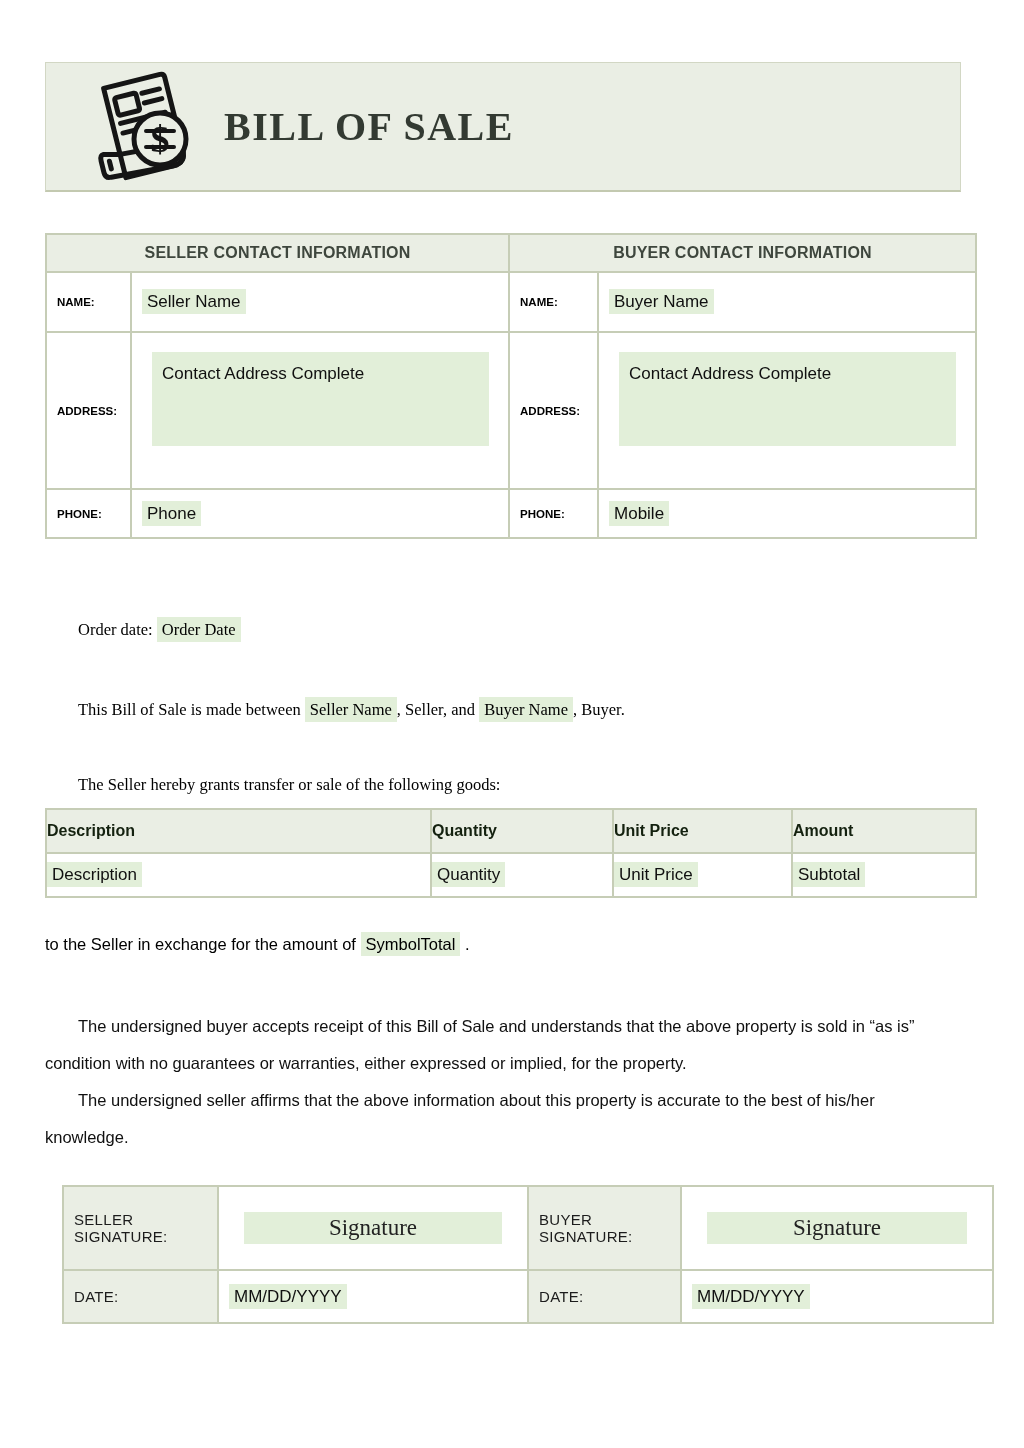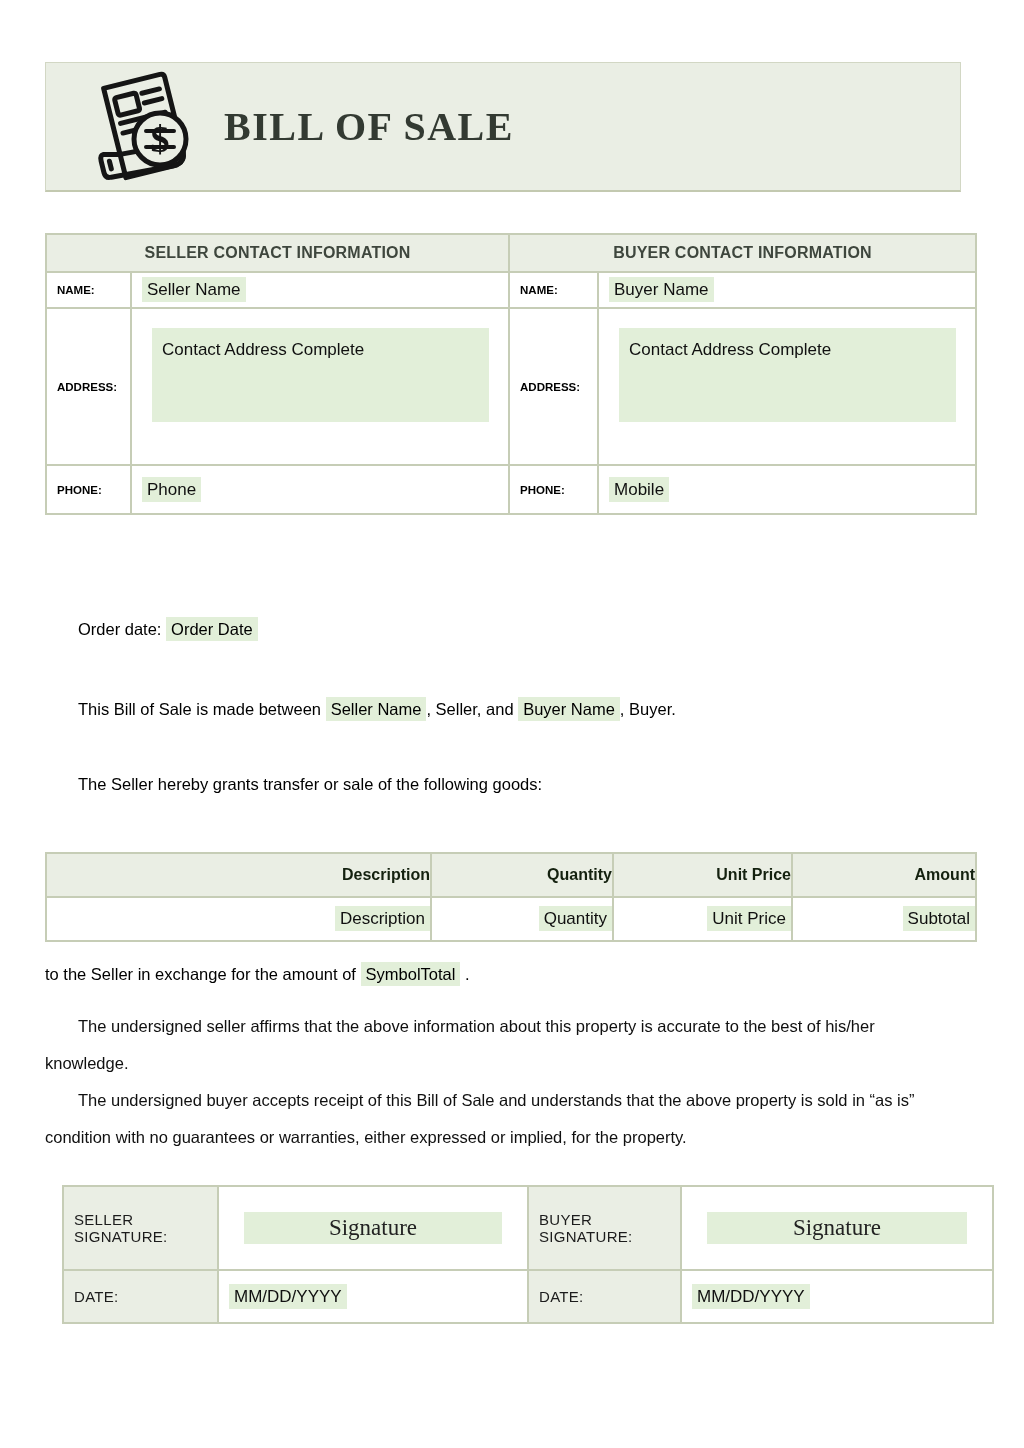--- a/index.html
+++ b/index.html
@@ -29,35 +29,35 @@
   
   table{border-collapse:collapse;table-layout:fixed;border-radius:18px;}
   td,th{border:2px solid var(--tborder);vertical-align:middle;}
 
   
   .contact{position:absolute;left:45px;top:233px;width:930px;}
   .contact th.section{background:var(--panel);height:38px;text-align:center;
     font-size:16px;font-weight:bold;color:var(--headtext);letter-spacing:.2px;}
   .contact td.lbl{font-size:11.5px;font-weight:bold;text-align:left;padding-left:10px;color:#000;}
   .contact td.val{padding-left:10px;font-size:17px;}
-  .row-name{height:36px;padding-left:28px;}
+  .row-name{height:60px;padding-left:28px;}
   .row-address{height:157px;}
   .row-phone{height:49px;}
   .row-email{height:49px;}
   .hl{background:var(--highlight);padding:3px 5px;}
   .addr-cell{vertical-align:top !important;}
   .addr-block{background:var(--highlight);margin:19px 0 0 10px;width:92%;height:94px;
     padding:12px 10px;font-size:17px;}
 
   
   .textline{position:absolute;left:45px;font-size:16.5px;color:#000;}
-  .indent1{padding-left:33px;}
-
-  
-  .goods{position:absolute;left:45px;top:852px;width:930px;text-align:right;}
+  .indent1{padding-left:33px;font-family:Liberation Serif, serif;}
+
+  
+  .goods{position:absolute;left:45px;top:808px;width:930px;text-align:left;}
   .goods th{background:var(--panel);height:44px;font-size:16px;font-weight:bold;color:#14210f;}
   .goods td{height:44px;font-size:17px;}
 
   
   .affirm{position:absolute;left:45px;top:1008px;width:905px;font-size:16.5px;line-height:37px;}
   .affirm p{text-indent:33px;}
 
   
   .sig{position:absolute;left:62px;top:1185px;width:930px;}
   .sig td.lbl{background:var(--panel);font-size:15px;letter-spacing:.3px;padding-left:10px;color:#1c1c1c;}
@@ -154,27 +154,27 @@
     </tr>
     <tr>
       <td><span class="hl">Description</span></td>
       <td><span class="hl">Quantity</span></td>
       <td><span class="hl">Unit Price</span></td>
       <td><span class="hl">Subtotal</span></td>
     </tr>
   </tbody>
     </table>
 
-  <div class="textline" style="top:965px;">
+  <div class="textline" style="top:935px;">
     <span>to the Seller in exchange for the amount of </span><span class="hl">SymbolTotal</span><span> .</span>
   </div>
 
   <div class="affirm">
+    <p>The undersigned buyer accepts receipt of this Bill of Sale and understands that the above property is sold in “as is” condition with no guarantees or warranties, either expressed or implied, for the property.</p>
     <p>The undersigned seller affirms that the above information about this property is accurate to the best of his/her knowledge.</p>
-    <p>The undersigned buyer accepts receipt of this Bill of Sale and understands that the above property is sold in “as is” condition with no guarantees or warranties, either expressed or implied, for the property.</p>
   </div>
 
   <table class="sig">
     <colgroup>
         <col style="width:155px">
         <col style="width:310px">
         <col style="width:153px">
         <col style="width:312px">
       </colgroup>
     <tbody>

